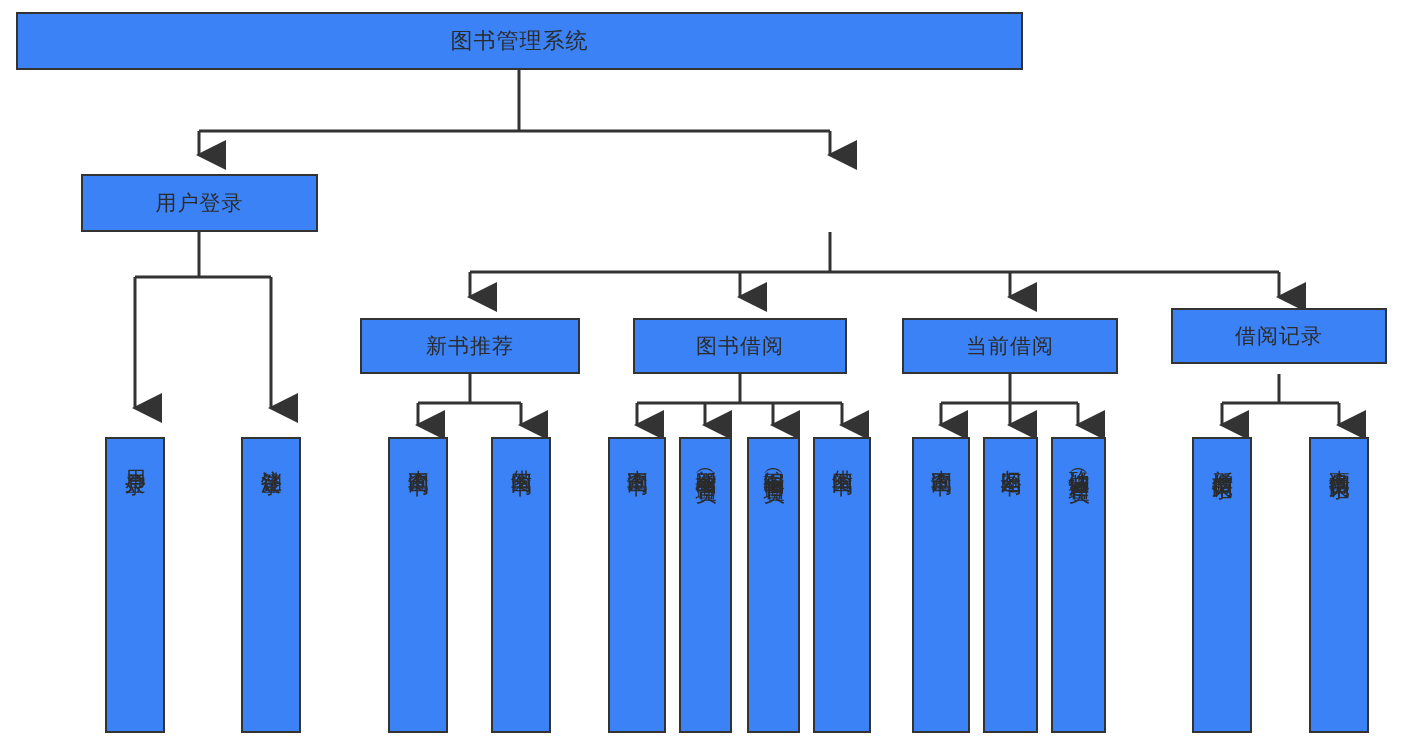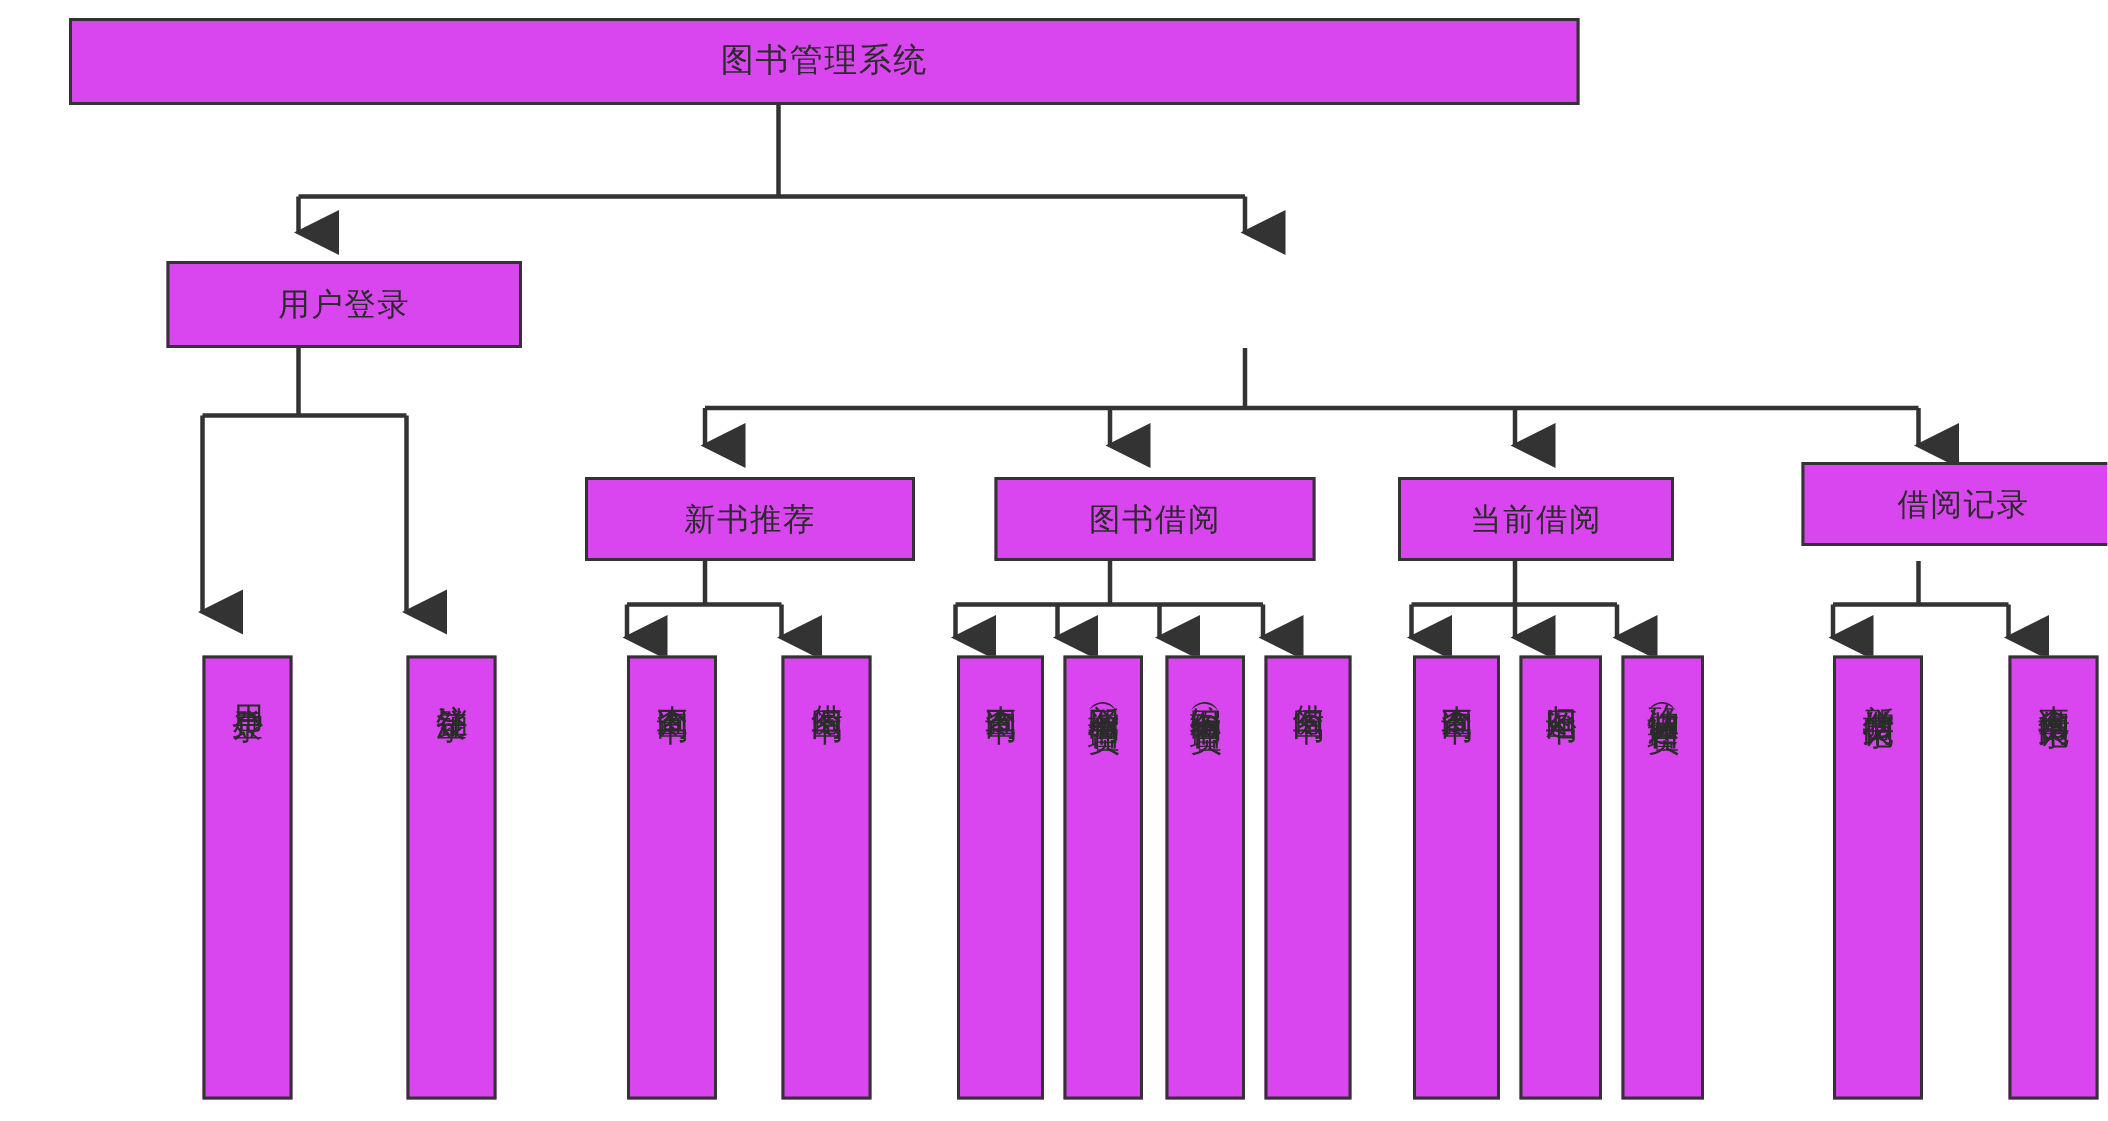--- a/index.html
+++ b/index.html
@@ -17,27 +17,26 @@
   }
   #wires{
     position:absolute;
     left:0; top:0;
     width:1405px; height:747px;
     pointer-events:none;
   }
   .node{
     position:absolute;
     box-sizing:border-box;
-    background:#d946ef;
+    background:#3b82f6;
     border:2px solid #333333;
     display:flex;
     align-items:center;
     justify-content:center;
     z-index:2;
-    margin-left:30px;
   }
   .node .lbl{
     color:#2b2b2b;
     font-size:21px;
     line-height:1.25;
     letter-spacing:1px;
     white-space:nowrap;
   }
   .node.root .lbl{font-size:22px;}
   .node.branch .lbl{font-size:21px;}
@@ -133,21 +132,21 @@
   <div class="node branch" style="left:81px; top:174px; width:237px; height:58px;">
     <span class="lbl">用户登录</span>
   </div>
 
   <div class="node branch" style="left:633px; top:318px; width:214px; height:56px;">
     <span class="lbl">图书借阅</span>
   </div>
   <div class="node branch" style="left:360px; top:318px; width:220px; height:56px;">
     <span class="lbl">新书推荐</span>
   </div>
-  <div class="node branch" style="left:902px; top:318px; width:184px; height:56px;">
+  <div class="node branch" style="left:902px; top:318px; width:216px; height:56px;">
     <span class="lbl">当前借阅</span>
   </div>
   <div class="node branch" style="left:1171px; top:308px; width:216px; height:56px;">
     <span class="lbl">借阅记录</span>
   </div>
 
   <div class="node leaf" style="left:105px; top:437px; width:60px; height:296px;">
     <span class="lbl">用户登录</span>
   </div>
   <div class="node leaf" style="left:241px; top:437px; width:60px; height:296px;">

